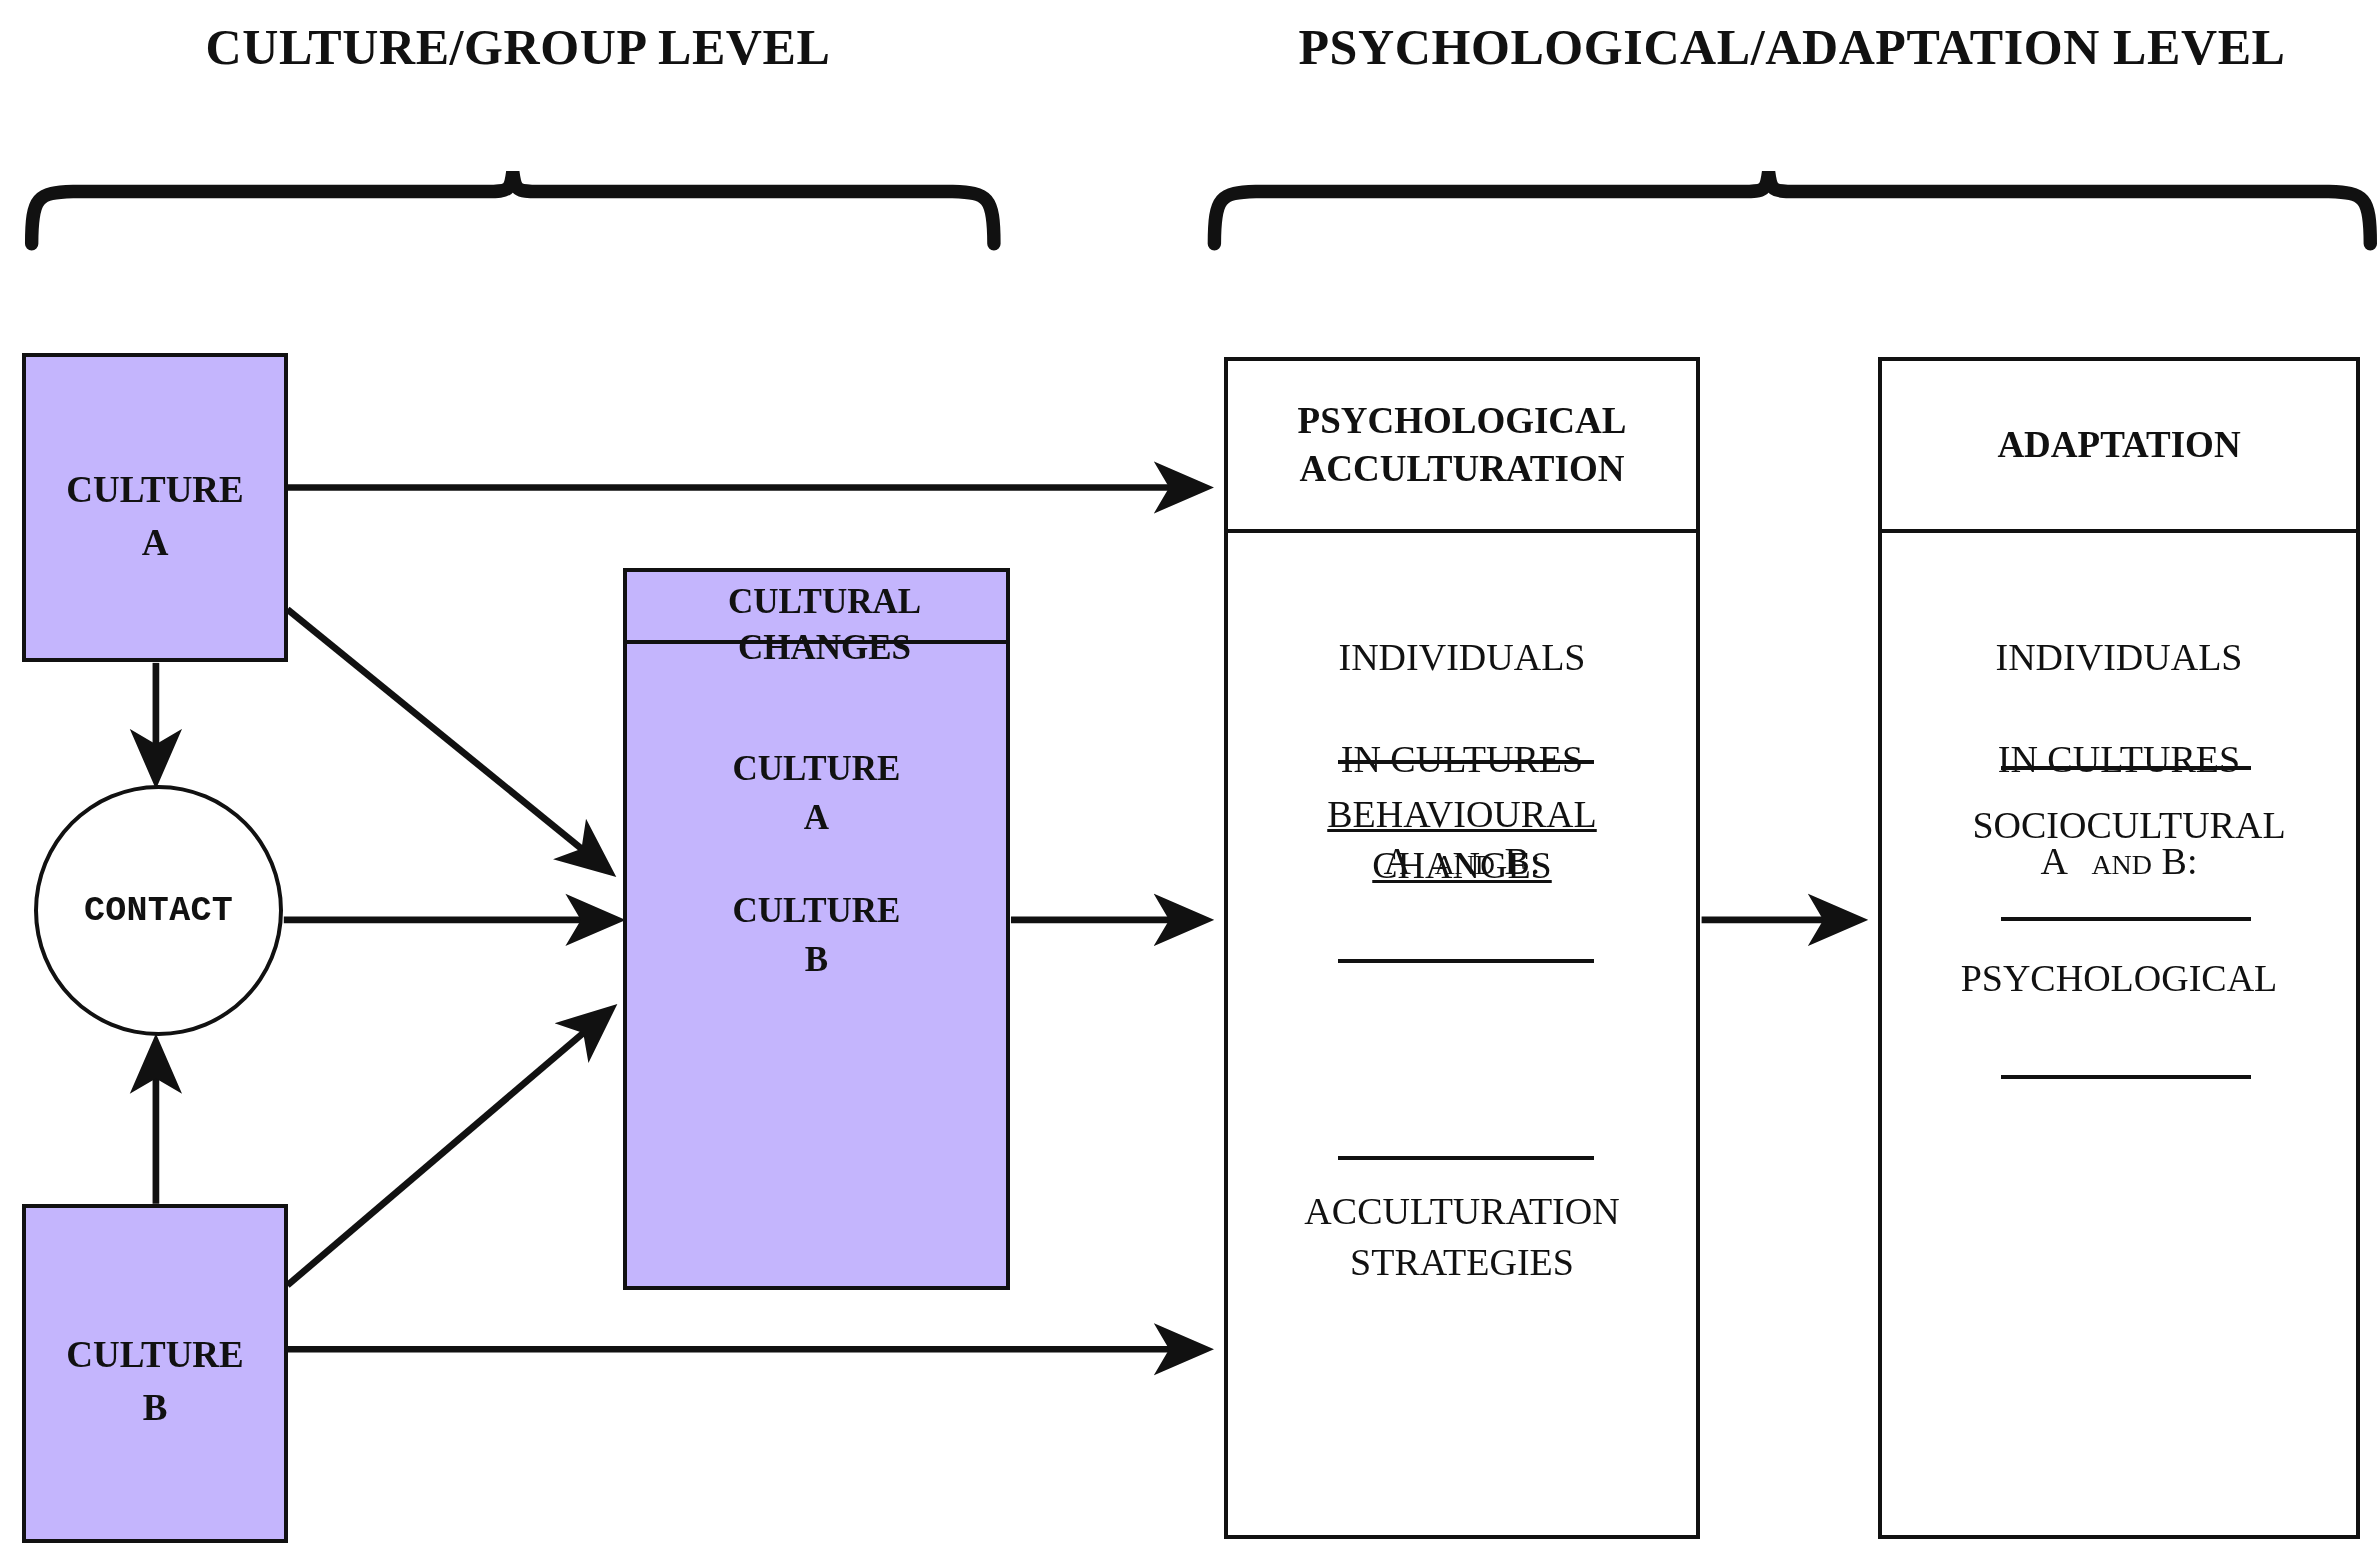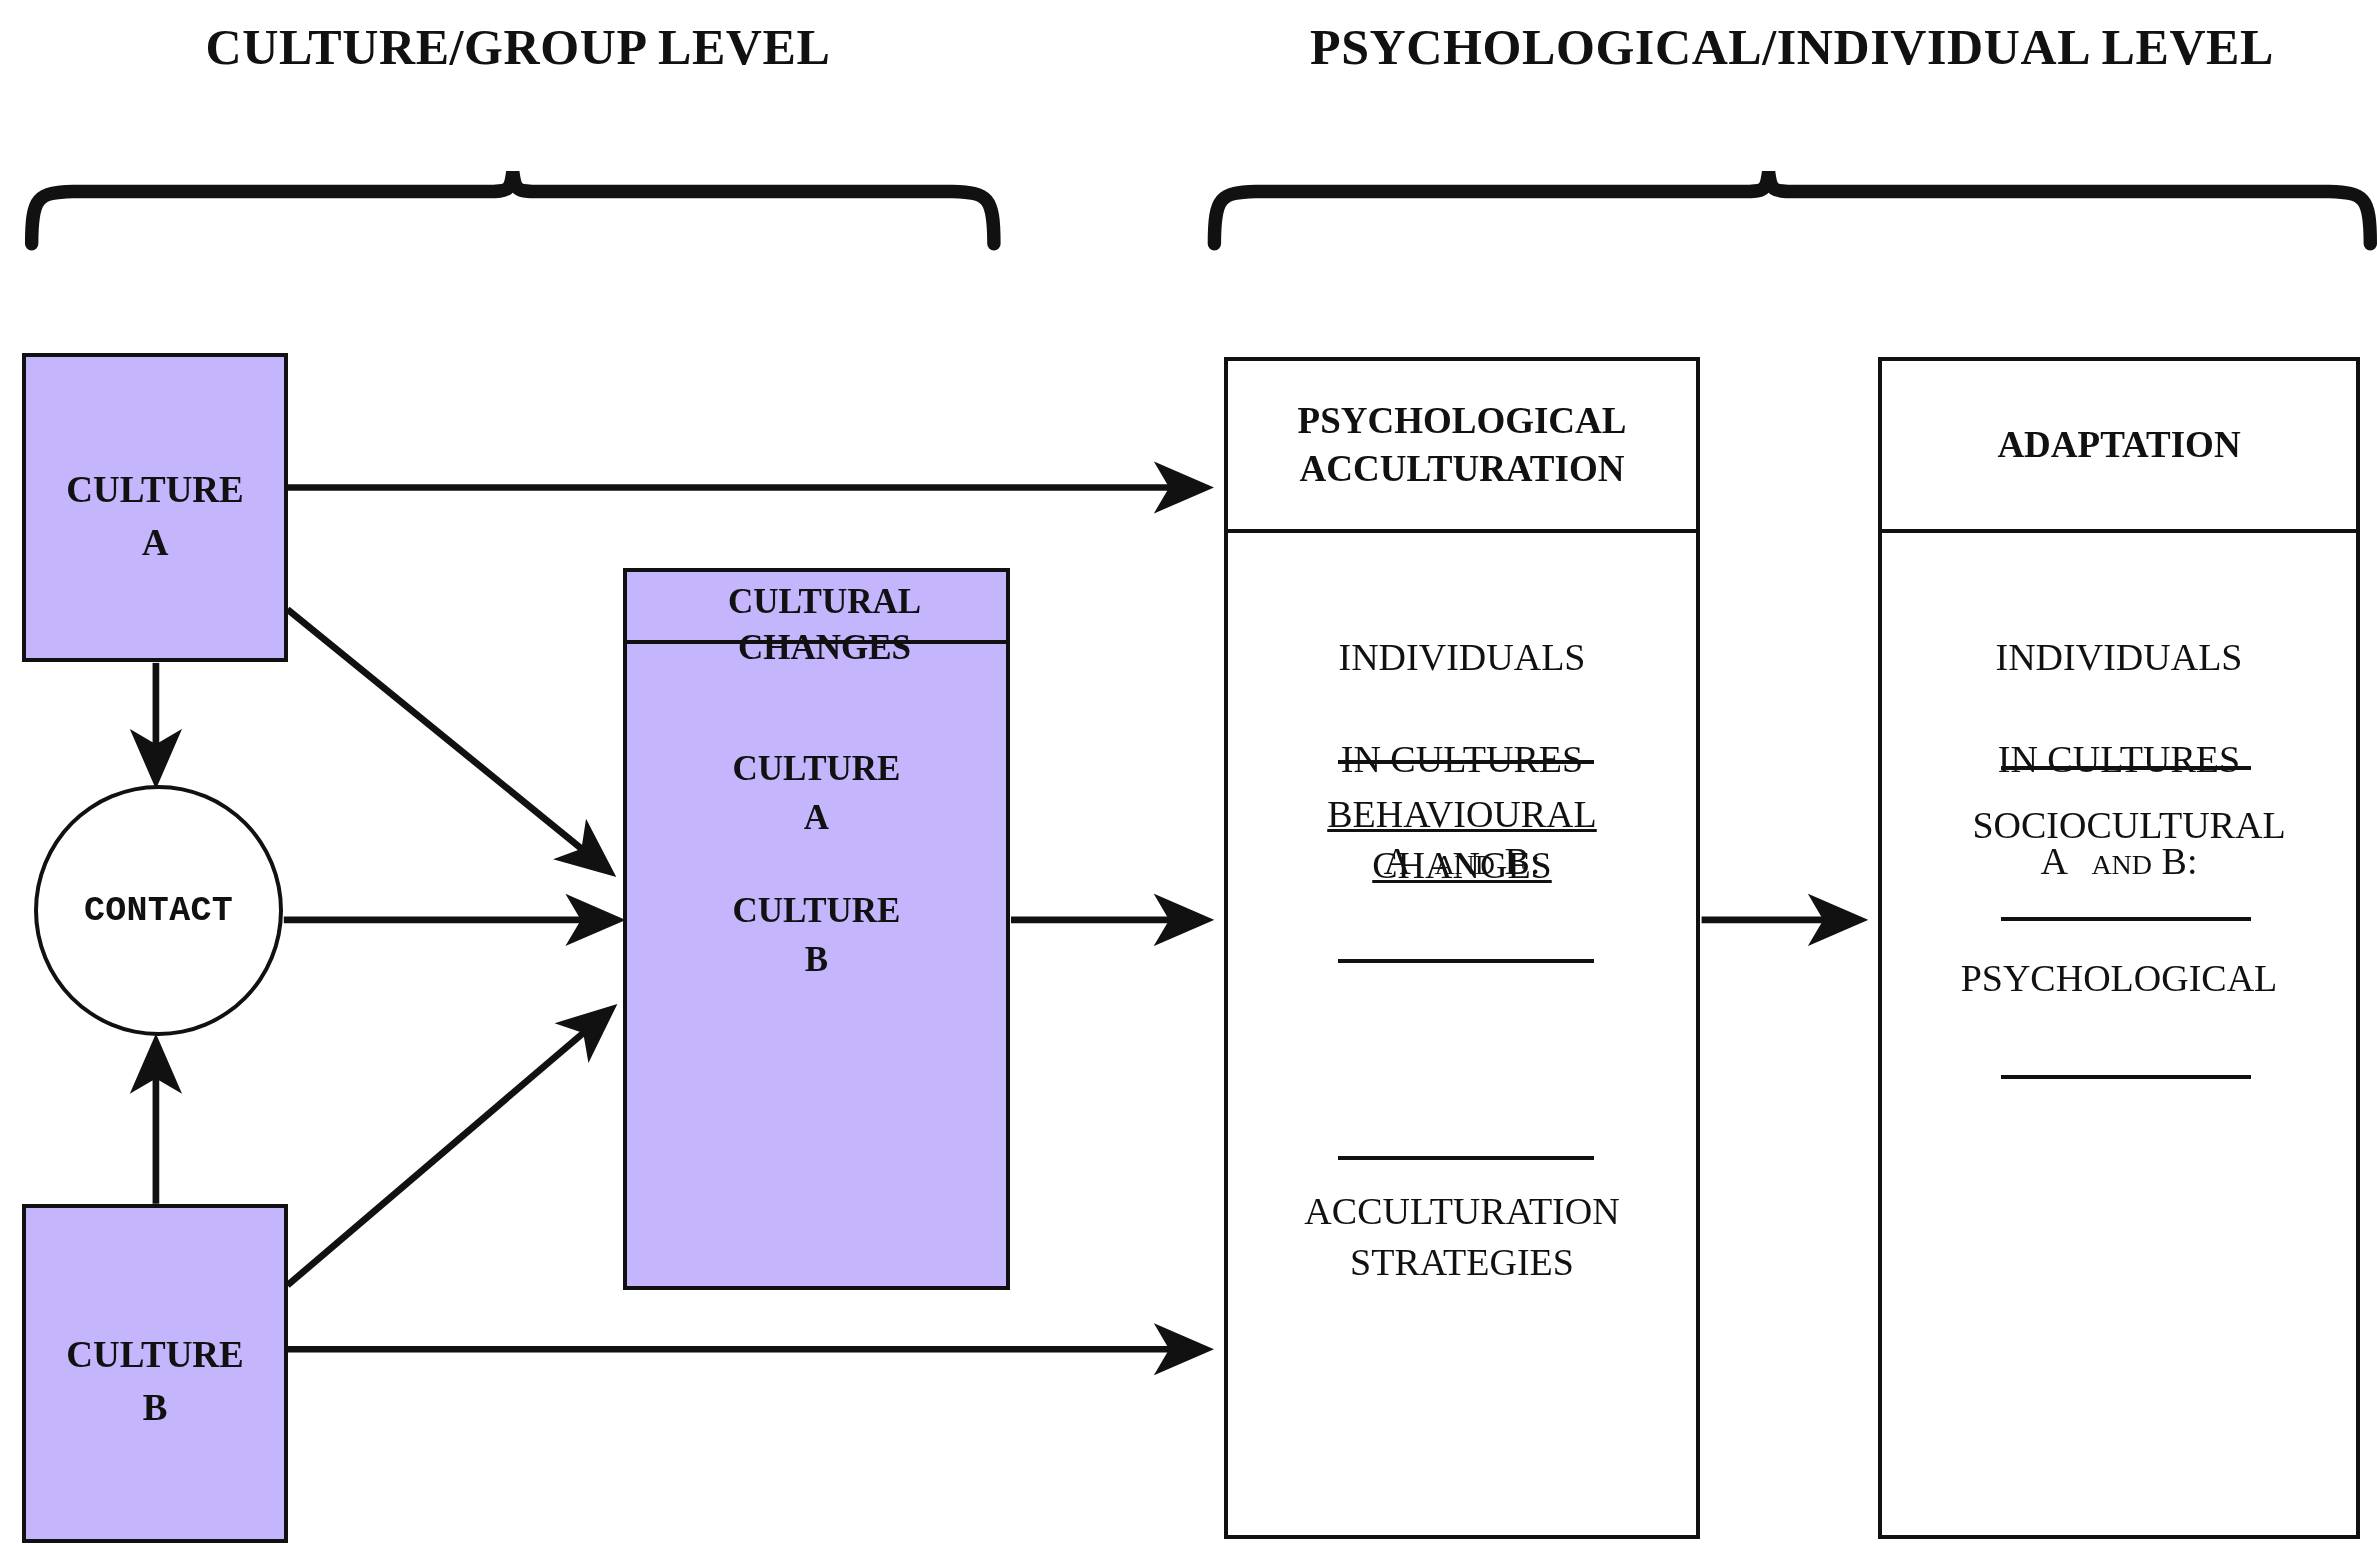--- a/index.html
+++ b/index.html
@@ -194,21 +194,21 @@
   #adapt-r2 { left: 119px; width: 250px; top: 384px; }
   #adapt-r3 { left: 119px; width: 250px; top: 542px; }
 </style>
 </head>
 <body>
 
 <div id="canvas">
 
   <div class="level-heading" id="heading-cultural">CULTURE/GROUP LEVEL</div>
 
-  <div class="level-heading" id="heading-psych">PSYCHOLOGICAL/INDIVIDUAL LEVEL</div>
+  <div class="level-heading" id="heading-psych">PSYCHOLOGICAL/ADAPTATION LEVEL</div>
 
   <svg id="overlay" viewBox="0 0 3903 2536">
     <defs>
       <marker id="arrowhead" markerWidth="9" markerHeight="9" refX="7.6" refY="4.5" orient="auto" markerUnits="strokeWidth">
         <path d="M0,0.6 L9,4.5 L0,8.4 L2.3,4.5 Z" fill="#111"></path>
       </marker>
     </defs>
 
     <g>
       <path d="M 52,400 C 52,322 62,316 120,314

